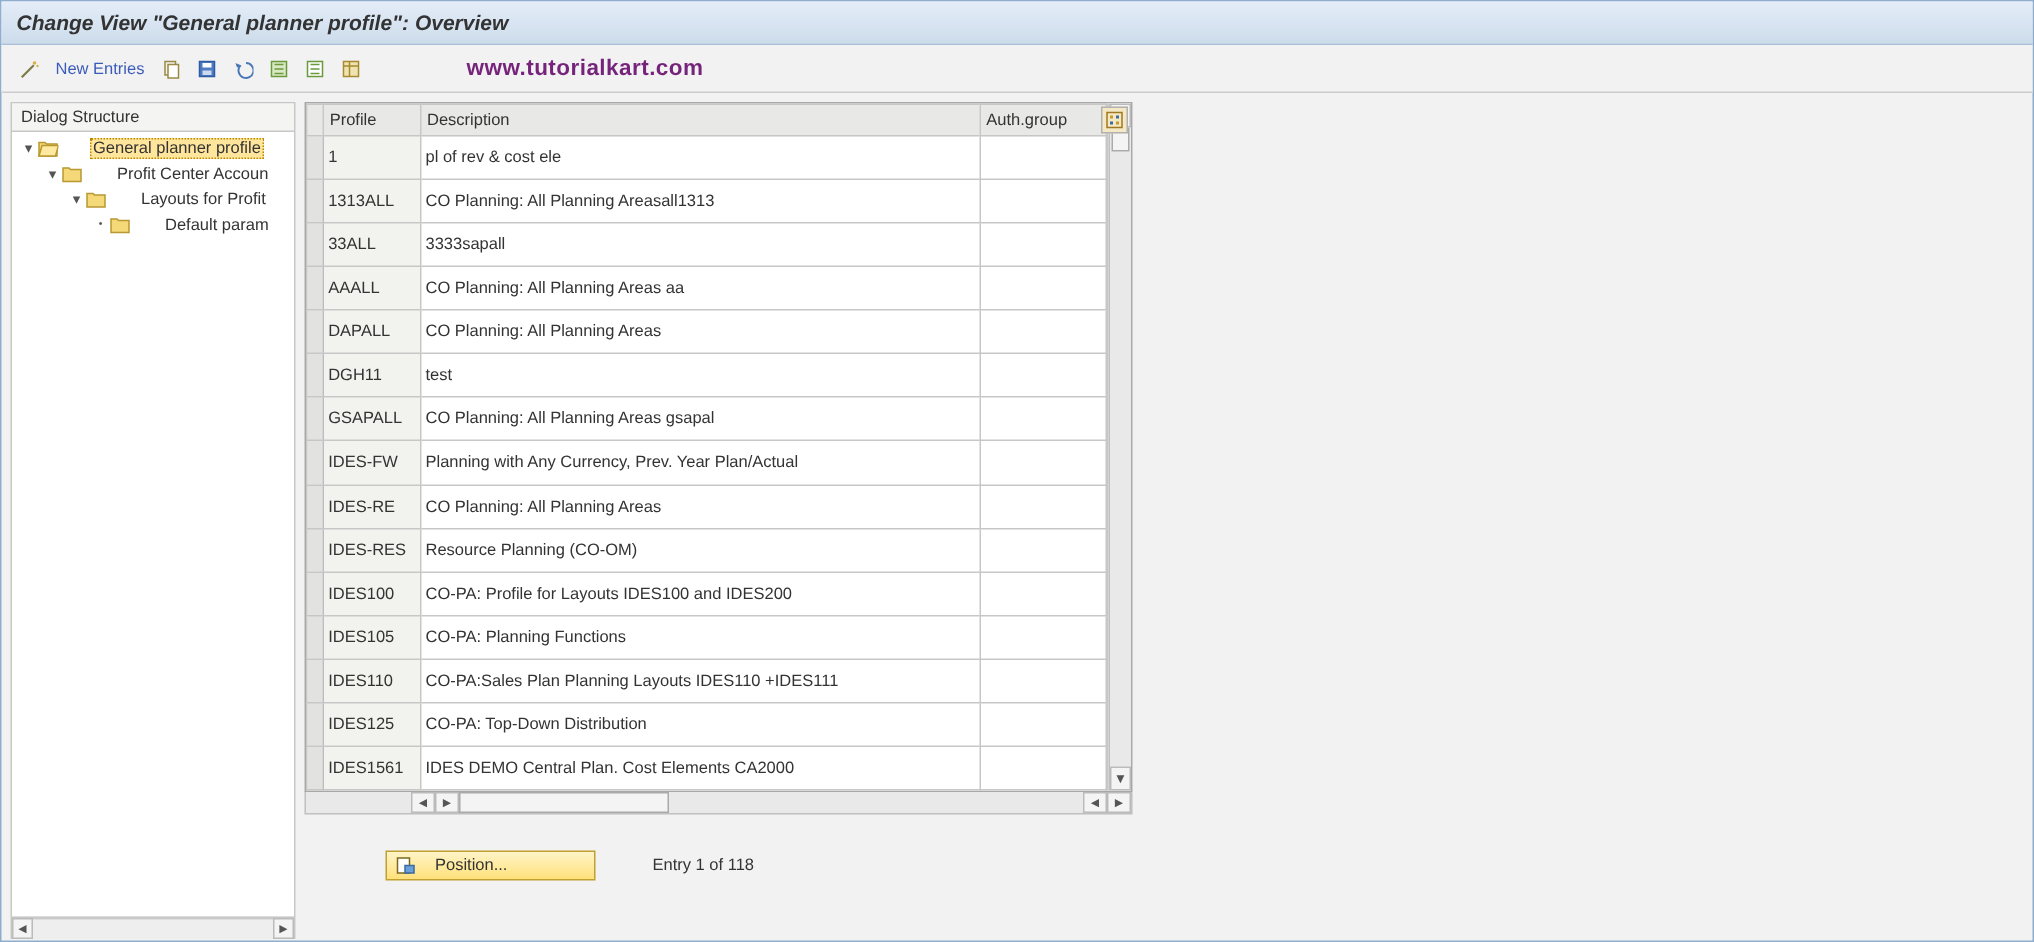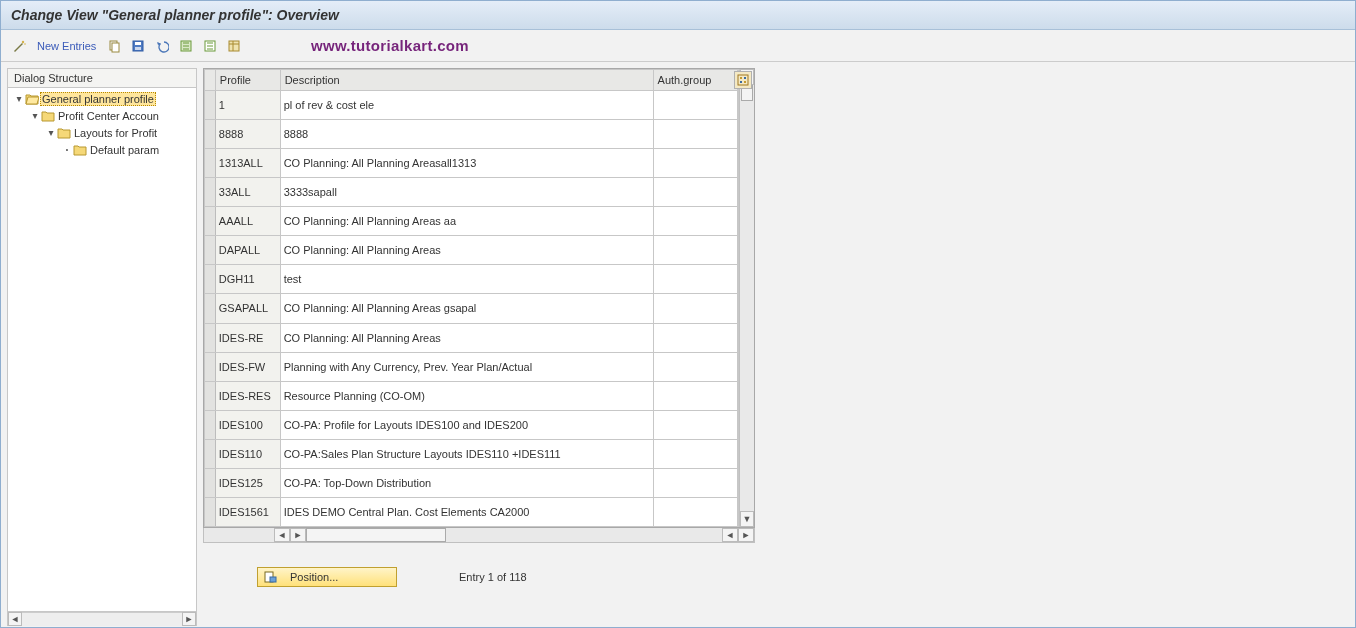--- a/index.html
+++ b/index.html
@@ -94,21 +94,21 @@
   }
   .tree-row {
     display: flex;
     align-items: center;
     height: 17px;
     white-space: nowrap;
     cursor: pointer;
   }
   .tree-toggle { width: 10px; text-align: center; color: #555; font-size: 10px; }
   .tree-icon { width: 16px; display: inline-flex; justify-content: center; }
-  .tree-label { padding-left: 2px; }
+  .tree-label { padding-left: 2px; margin-left: 20px; }
   .tree-row.selected .tree-label {
     background: #ffe69c;
     border: 1px dotted #b88a00;
     padding: 0 1px;
   }
   .tree-scroll-h {
     height: 14px;
     border-top: 1px solid #c7c7c7;
     background: #e9e9e9;
     display: flex;
@@ -224,21 +224,21 @@
   }
   .hscroll .track { flex:1; position:relative; height:14px; }
   .hscroll .thumb {
     position:absolute; left:0; width:140px; top:0; bottom:0;
     background:#f4f4f4; border:1px solid #aaa;
   }
   .footer-row {
     margin-top: 24px;
     display: flex;
     align-items: center;
-    gap: 62px;
+    gap: 38px;
     padding-left: 54px;
     font-size: 11px;
   }
   .position-btn {
     display: inline-flex;
     align-items: center;
     border: 1px solid #c0a030;
     background: linear-gradient(#fff4c8,#ffe17a);
     height: 20px;
     padding: 0 10px 0 4px;
@@ -371,26 +371,20 @@
           </thead>
           <tbody id="table-body">
               <tr>
                 <td class="row-sel"></td>
                 <td class="profile-cell">1</td>
                 <td>pl of rev &amp; cost ele</td>
                 <td></td>
               </tr>
               <tr>
                 <td class="row-sel"></td>
-                <td class="profile-cell">8888</td>
-                <td>8888</td>
-                <td></td>
-              </tr>
-              <tr>
-                <td class="row-sel"></td>
                 <td class="profile-cell">1313ALL</td>
                 <td>CO Planning: All Planning Areasall1313</td>
                 <td></td>
               </tr>
               <tr>
                 <td class="row-sel"></td>
                 <td class="profile-cell">33ALL</td>
                 <td>3333sapall</td>
                 <td></td>
               </tr>
@@ -413,46 +407,52 @@
                 <td></td>
               </tr>
               <tr>
                 <td class="row-sel"></td>
                 <td class="profile-cell">GSAPALL</td>
                 <td>CO Planning: All Planning Areas gsapal</td>
                 <td></td>
               </tr>
               <tr>
                 <td class="row-sel"></td>
+                <td class="profile-cell">IDES-FW</td>
+                <td>Planning with Any Currency, Prev. Year Plan/Actual</td>
+                <td></td>
+              </tr>
+              <tr>
+                <td class="row-sel"></td>
                 <td class="profile-cell">IDES-RE</td>
                 <td>CO Planning: All Planning Areas</td>
                 <td></td>
               </tr>
               <tr>
                 <td class="row-sel"></td>
-                <td class="profile-cell">IDES-FW</td>
-                <td>Planning with Any Currency, Prev. Year Plan/Actual</td>
-                <td></td>
-              </tr>
-              <tr>
-                <td class="row-sel"></td>
                 <td class="profile-cell">IDES-RES</td>
                 <td>Resource Planning (CO-OM)</td>
                 <td></td>
               </tr>
               <tr>
                 <td class="row-sel"></td>
                 <td class="profile-cell">IDES100</td>
                 <td>CO-PA: Profile for Layouts IDES100 and IDES200</td>
                 <td></td>
               </tr>
               <tr>
                 <td class="row-sel"></td>
+                <td class="profile-cell">IDES105</td>
+                <td>CO-PA: Planning Functions</td>
+                <td></td>
+              </tr>
+              <tr>
+                <td class="row-sel"></td>
                 <td class="profile-cell">IDES110</td>
-                <td>CO-PA:Sales Plan Structure Layouts IDES110 +IDES111</td>
+                <td>CO-PA:Sales Plan Planning Layouts IDES110 +IDES111</td>
                 <td></td>
               </tr>
               <tr>
                 <td class="row-sel"></td>
                 <td class="profile-cell">IDES125</td>
                 <td>CO-PA: Top-Down Distribution</td>
                 <td></td>
               </tr>
               <tr>
                 <td class="row-sel"></td>

